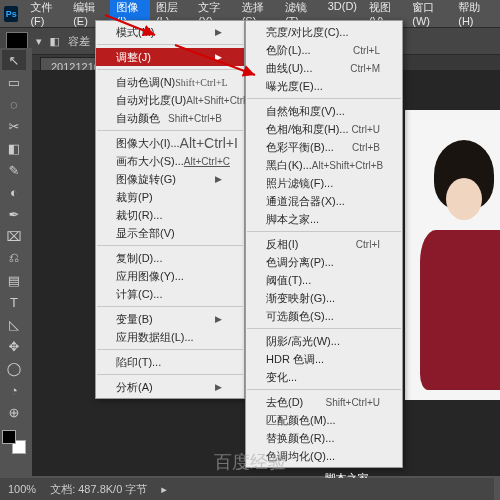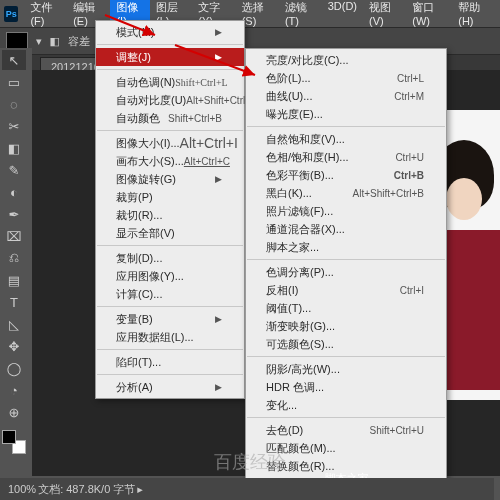--- a/index.html
+++ b/index.html
@@ -26,24 +26,24 @@
 .toolbar .colors{margin-top:6px;position:relative;width:24px;height:24px}
 .toolbar .colors .fg{position:absolute;width:14px;height:14px;background:#000;border:1px solid #aaa;z-index:2}
 .toolbar .colors .bg{position:absolute;right:0;bottom:0;width:14px;height:14px;background:#fff;border:1px solid #aaa}
 .menu{position:absolute;background:#ededed;border:1px solid #9a9a9a;box-shadow:2px 2px 6px rgba(0,0,0,.4);color:#2a2a2a;padding:2px 0}
 .menu .item{display:flex;justify-content:space-between;align-items:center;padding:2px 22px 2px 20px;height:18px;white-space:nowrap;cursor:default}
 .menu .item .arrow{font-size:9px;color:#555}
 .menu .item.hl{background:#b91c1c;color:#fff}
 .menu .item.hl .arrow{color:#fff}
 .menu .sep{height:1px;background:#c8c8c8;margin:3px 1px}
 .menu1{left:95px;top:20px;width:150px}
-.menu2{left:245px;top:48px;width:202px}
+.menu2{left:245px;top:20px;width:158px}
 .arrow1{position:absolute;left:100px;top:10px;width:60px;height:30px;pointer-events:none;z-index:50}
 .arrow2{position:absolute;left:170px;top:40px;width:90px;height:40px;pointer-events:none;z-index:50}
-.statusbar{position:absolute;bottom:0;left:0;right:6px;height:22px;background:#454545;color:#ccc;display:flex;align-items:center;padding:0 8px;font-size:10px;gap:2px}
+.statusbar{position:absolute;bottom:0;left:0;right:6px;height:22px;background:#454545;color:#ccc;display:flex;align-items:center;padding:0 8px;font-size:10px;gap:14px}
 .watermark{position:absolute;bottom:26px;left:50%;transform:translateX(-50%);color:#aaa;font-size:18px;opacity:.6;pointer-events:none}
 .site{position:absolute;bottom:4px;right:110px;color:#fff;font-size:14px;pointer-events:none}
 .site small{display:block;font-size:9px;color:#ccc}
 </style>
 </head>
 <body>
 
 <div class="menubar">
   <div class="ps-icon">Ps</div>
   <div id="menubar-items" style="display: flex;">
@@ -210,46 +210,46 @@
     <div class="item">
       <span>自然饱和度(V)...</span>
       <span></span>
     </div>
     <div class="item">
       <span>色相/饱和度(H)...</span>
       <span style="font-size: 10px; color: rgb(85, 85, 85);">Ctrl+U</span>
     </div>
     <div class="item">
       <span>色彩平衡(B)...</span>
-      <span style="font-size: 10px; color: rgb(85, 85, 85); font-weight: bold;">Ctrl+B</span>
+      <span style="font-size: 10px; color: rgb(85, 85, 85);">Ctrl+B</span>
     </div>
     <div class="item">
       <span>黑白(K)...</span>
       <span style="font-size: 10px; color: rgb(85, 85, 85);">Alt+Shift+Ctrl+B</span>
     </div>
     <div class="item">
       <span>照片滤镜(F)...</span>
       <span></span>
     </div>
     <div class="item">
       <span>通道混合器(X)...</span>
       <span></span>
     </div>
     <div class="item">
       <span>脚本之家...</span>
       <span></span>
     </div>
     <div class="sep"></div>
     <div class="item">
-      <span>色调分离(P)...</span>
-      <span></span>
-    </div>
-    <div class="item">
       <span>反相(I)</span>
       <span style="font-size: 10px; color: rgb(85, 85, 85);">Ctrl+I</span>
+    </div>
+    <div class="item">
+      <span>色调分离(P)...</span>
+      <span></span>
     </div>
     <div class="item">
       <span>阈值(T)...</span>
       <span></span>
     </div>
     <div class="item">
       <span>渐变映射(G)...</span>
       <span></span>
     </div>
     <div class="item">

